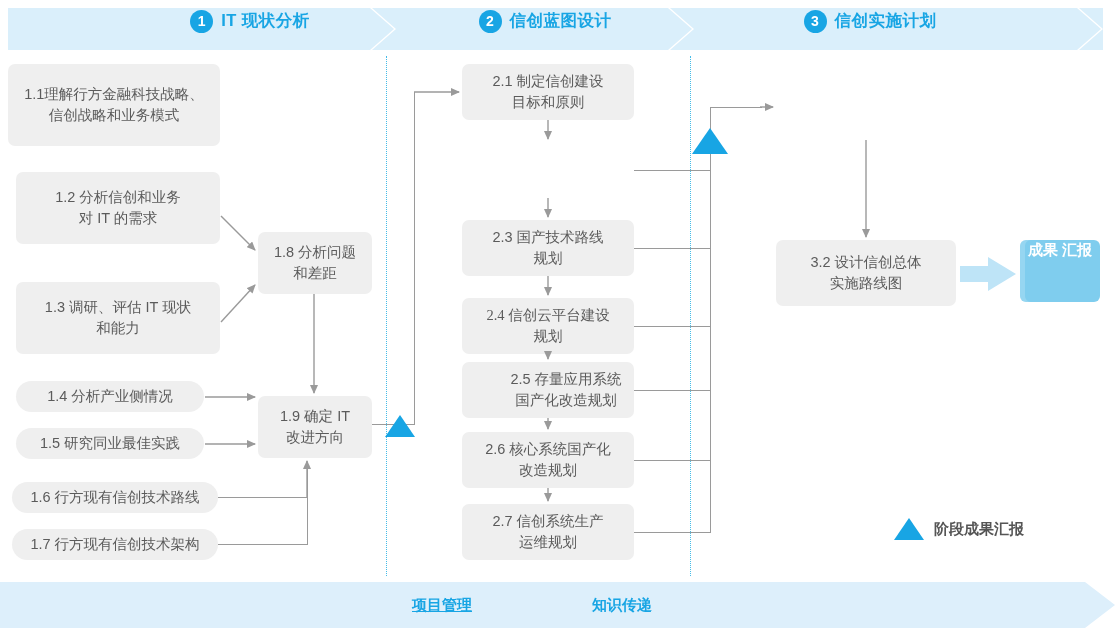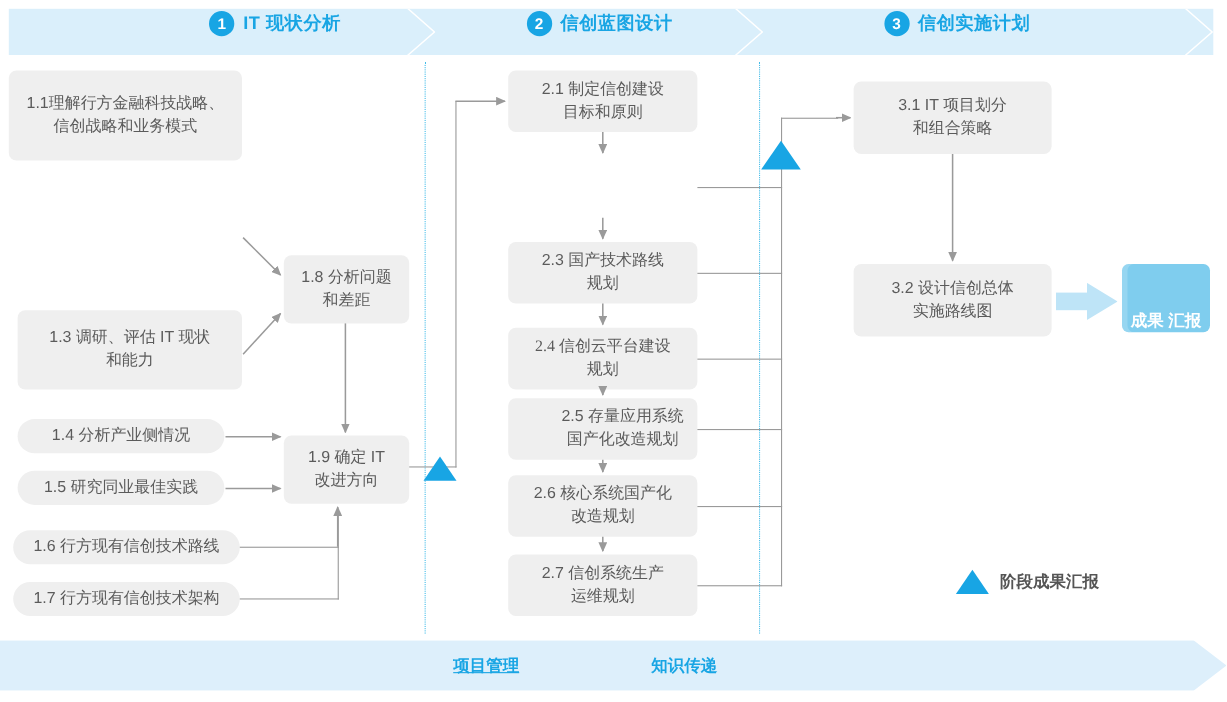--- a/index.html
+++ b/index.html
@@ -88,21 +88,21 @@
     line-height:1.45;
     padding:4px 8px;
     box-sizing:border-box;
   }
   .box span{display:block;}
   
   .deliverable{
     position:absolute;
     background:#7FCDEE;
     border-radius:6px;
-    display:flex; align-items:flex-end; justify-content:center;
+    display:flex; align-items:flex-start; justify-content:center;
     text-align:center;
     color:#ffffff;
     font-size:15px; font-weight:bold;
     line-height:1.35;
     box-shadow: inset 5px 0 0 0 rgba(255,255,255,.18);
   }
   
   .line{
     position:absolute;
     background:#9a9a9a;
@@ -174,20 +174,26 @@
   <div class="divider" style="left:386px;top:56px;height:520px;"></div>
   <div class="divider" style="left:690px;top:56px;height:520px;"></div>
 
   <div class="box" style="left:8px;top:64px;width:212px;height:82px;">
     <div>
       <span>1.1理解行方金融科技战略、</span>
       <span>信创战略和业务模式</span>
     </div>
   </div>
 
+  <div class="box" style="left:16px;top:172px;width:204px;height:72px;">
+    <div>
+      <span>1.2 分析信创和业务</span>
+      <span>对 IT 的需求</span>
+    </div>
+  </div>
 
   <div class="box" style="left:16px;top:282px;width:204px;height:72px;">
     <div>
       <span>1.3 调研、评估 IT 现状</span>
       <span>和能力</span>
     </div>
   </div>
 
   <div class="box" style="left:16px;top:381px;width:188px;height:31px;border-radius:16px;">
     <span>1.4 分析产业侧情况</span>
@@ -249,26 +255,20 @@
       <span>改造规划</span>
     </div>
   </div>
   <div class="box" style="left:462px;top:504px;width:172px;height:56px;">
     <div>
       <span>2.7 信创系统生产</span>
       <span>运维规划</span>
     </div>
   </div>
 
-  <div class="box" style="left:776px;top:74px;width:180px;height:66px;">
-    <div>
-      <span>3.1 IT 项目划分</span>
-      <span>和组合策略</span>
-    </div>
-  </div>
   <div class="box" style="left:776px;top:240px;width:180px;height:66px;">
     <div>
       <span>3.2 设计信创总体</span>
       <span>实施路线图</span>
     </div>
   </div>
 
   <div class="block-arrow" style="left:960px;top:266px;width:32px;height:16px;"></div>
   <div class="block-arrow" style="left:988px;top:257px;width:28px;height:34px;clip-path:polygon(0 0, 100% 50%, 0 100%);"></div>
 
@@ -324,21 +324,21 @@
     <line x1="548" y1="488" x2="548" y2="501" stroke="#9a9a9a" stroke-width="1.4" marker-end="url(#ah)"></line>
 
     <line x1="760" y1="107" x2="773" y2="107" stroke="#9a9a9a" stroke-width="1.4" marker-end="url(#ah)"></line>
 
     <line x1="866" y1="140" x2="866" y2="237" stroke="#9a9a9a" stroke-width="1.4" marker-end="url(#ah)"></line>
   </svg>
 
   <div class="tri small" style="left:385px;top:415px;"></div>
   <div class="tri" style="left:692px;top:128px;"></div>
 
-  <div class="legend" style="left:869px;top:518px;">
+  <div class="legend" style="left:894px;top:518px;">
     <div class="tri small" style="position:relative;left:0;top:0;"></div>
     <span class="legend-text">阶段成果汇报</span>
   </div>
 
   <div class="bottom-band"></div>
   <div class="bottom-lbl" style="left:412px;text-decoration:underline;">项目管理</div>
   <div class="bottom-lbl" style="left:592px;">知识传递</div>
 
 </div>
 

